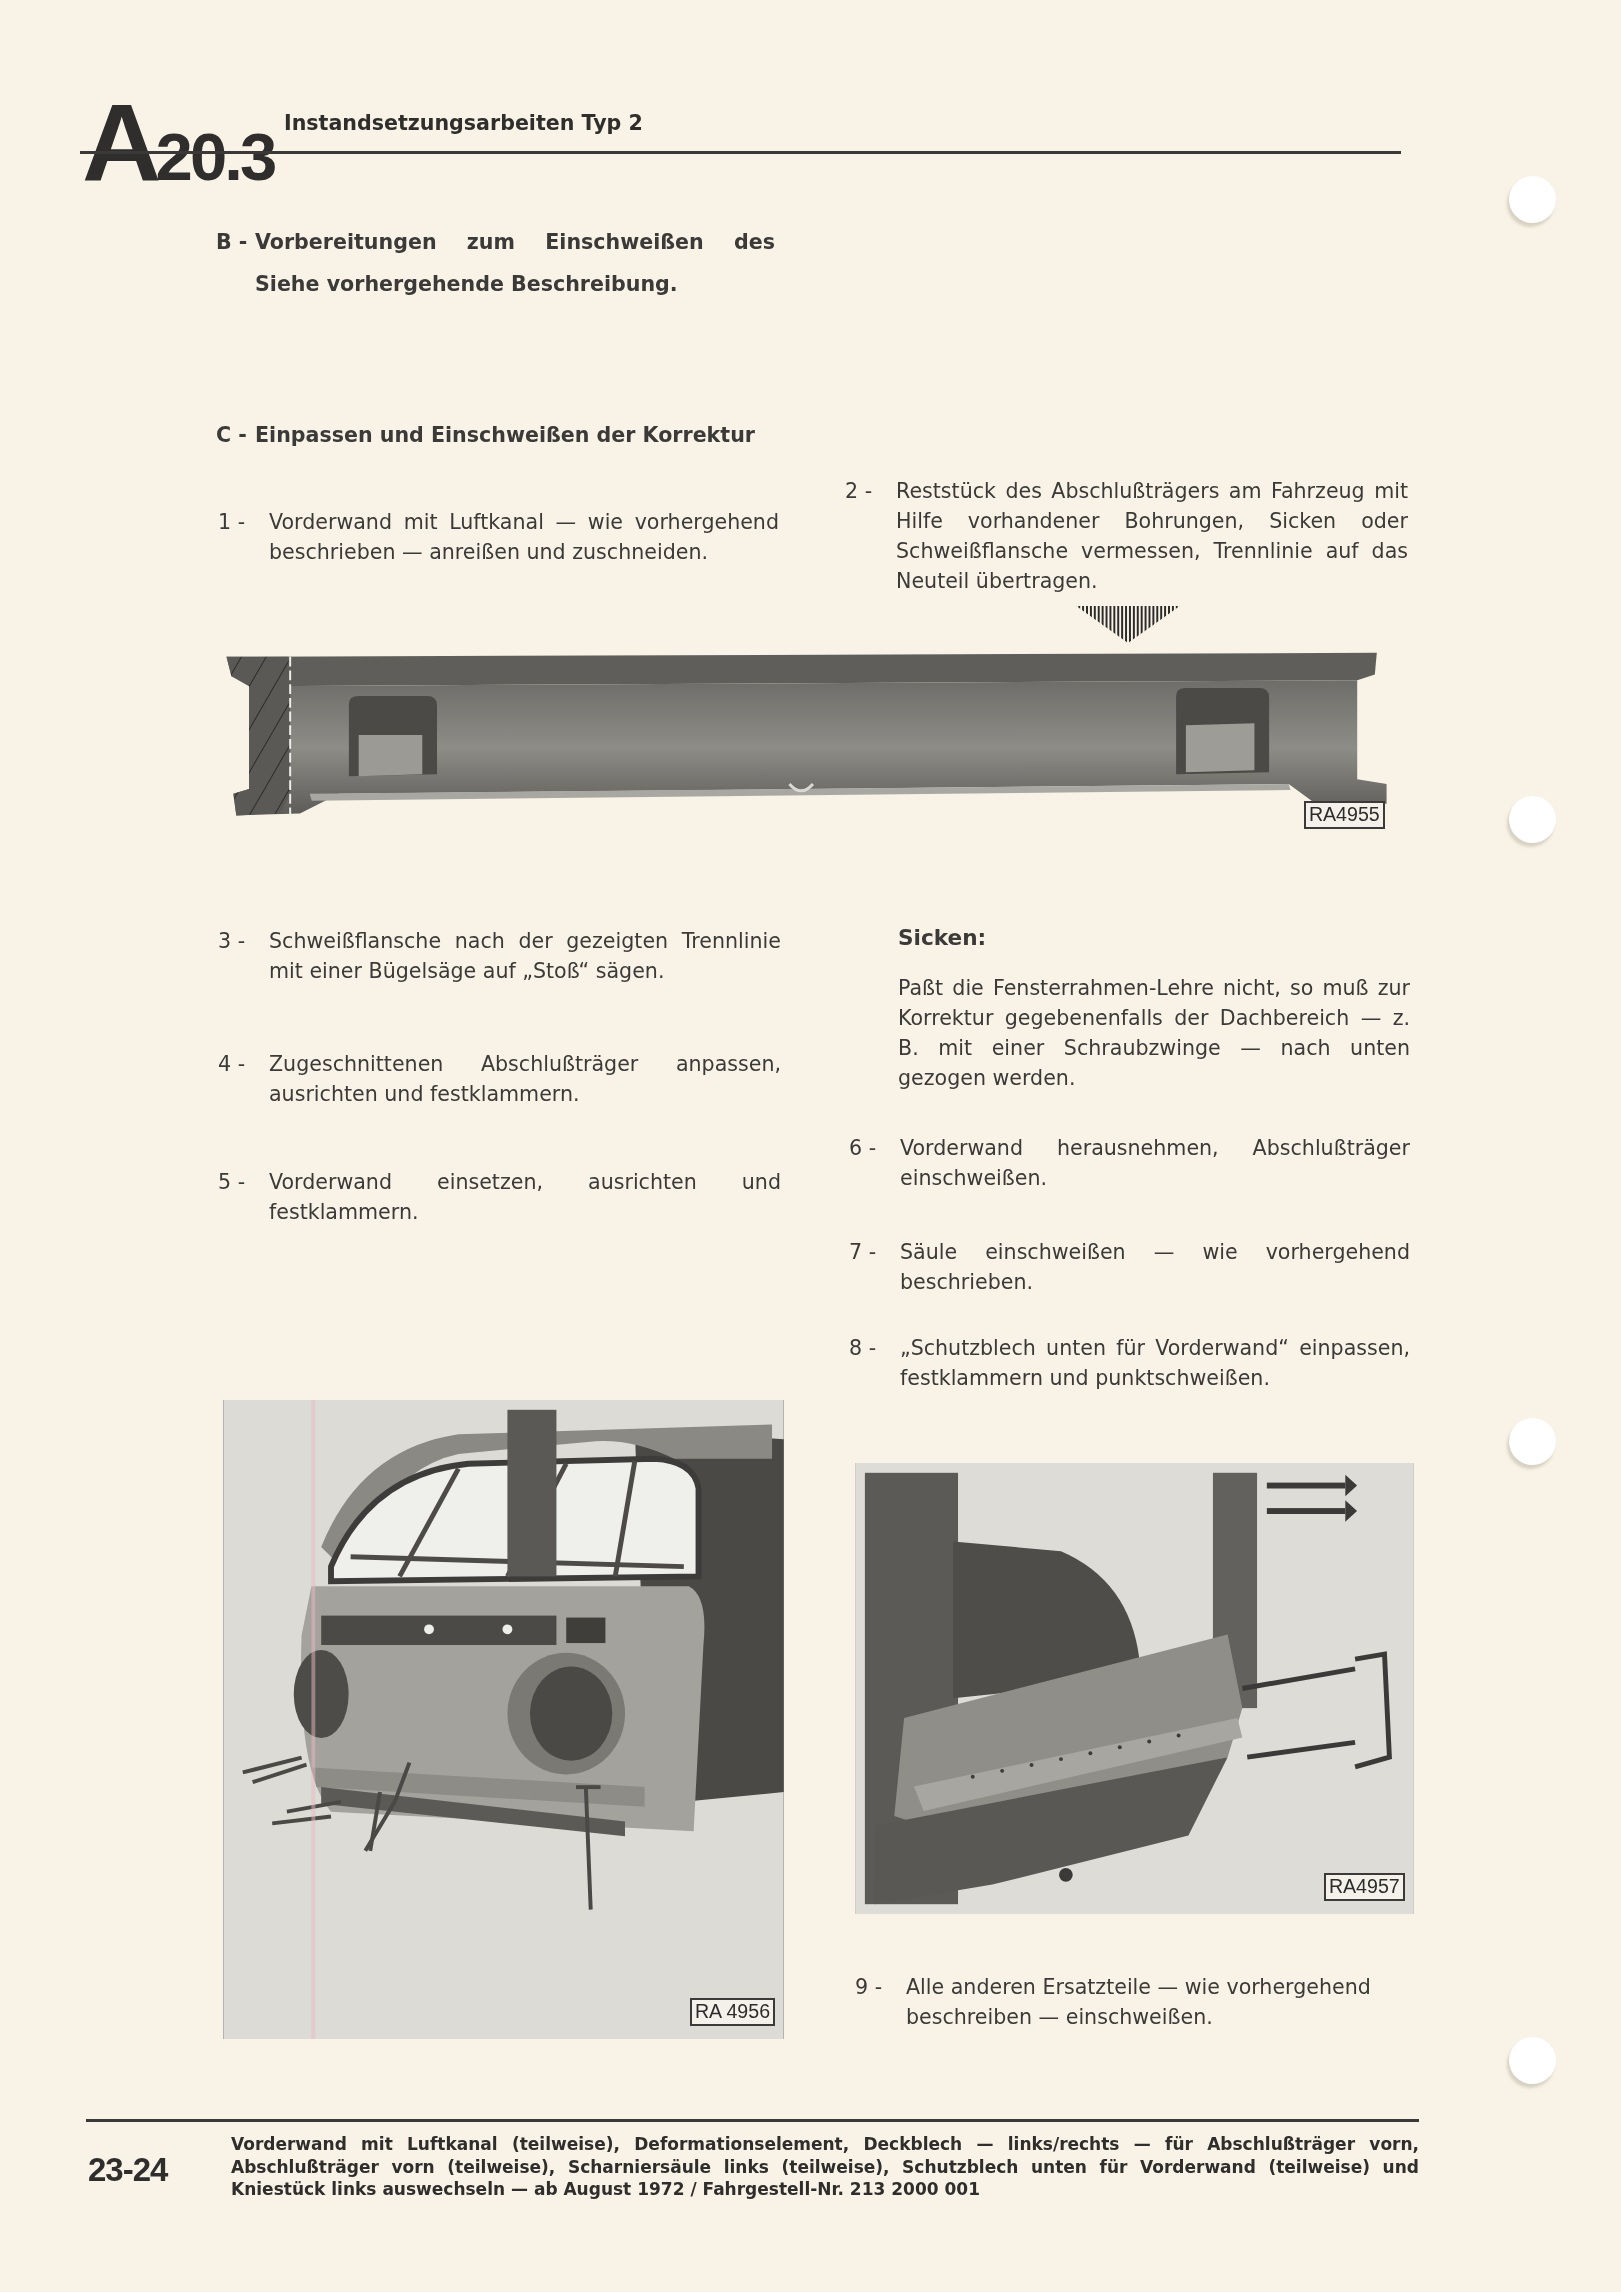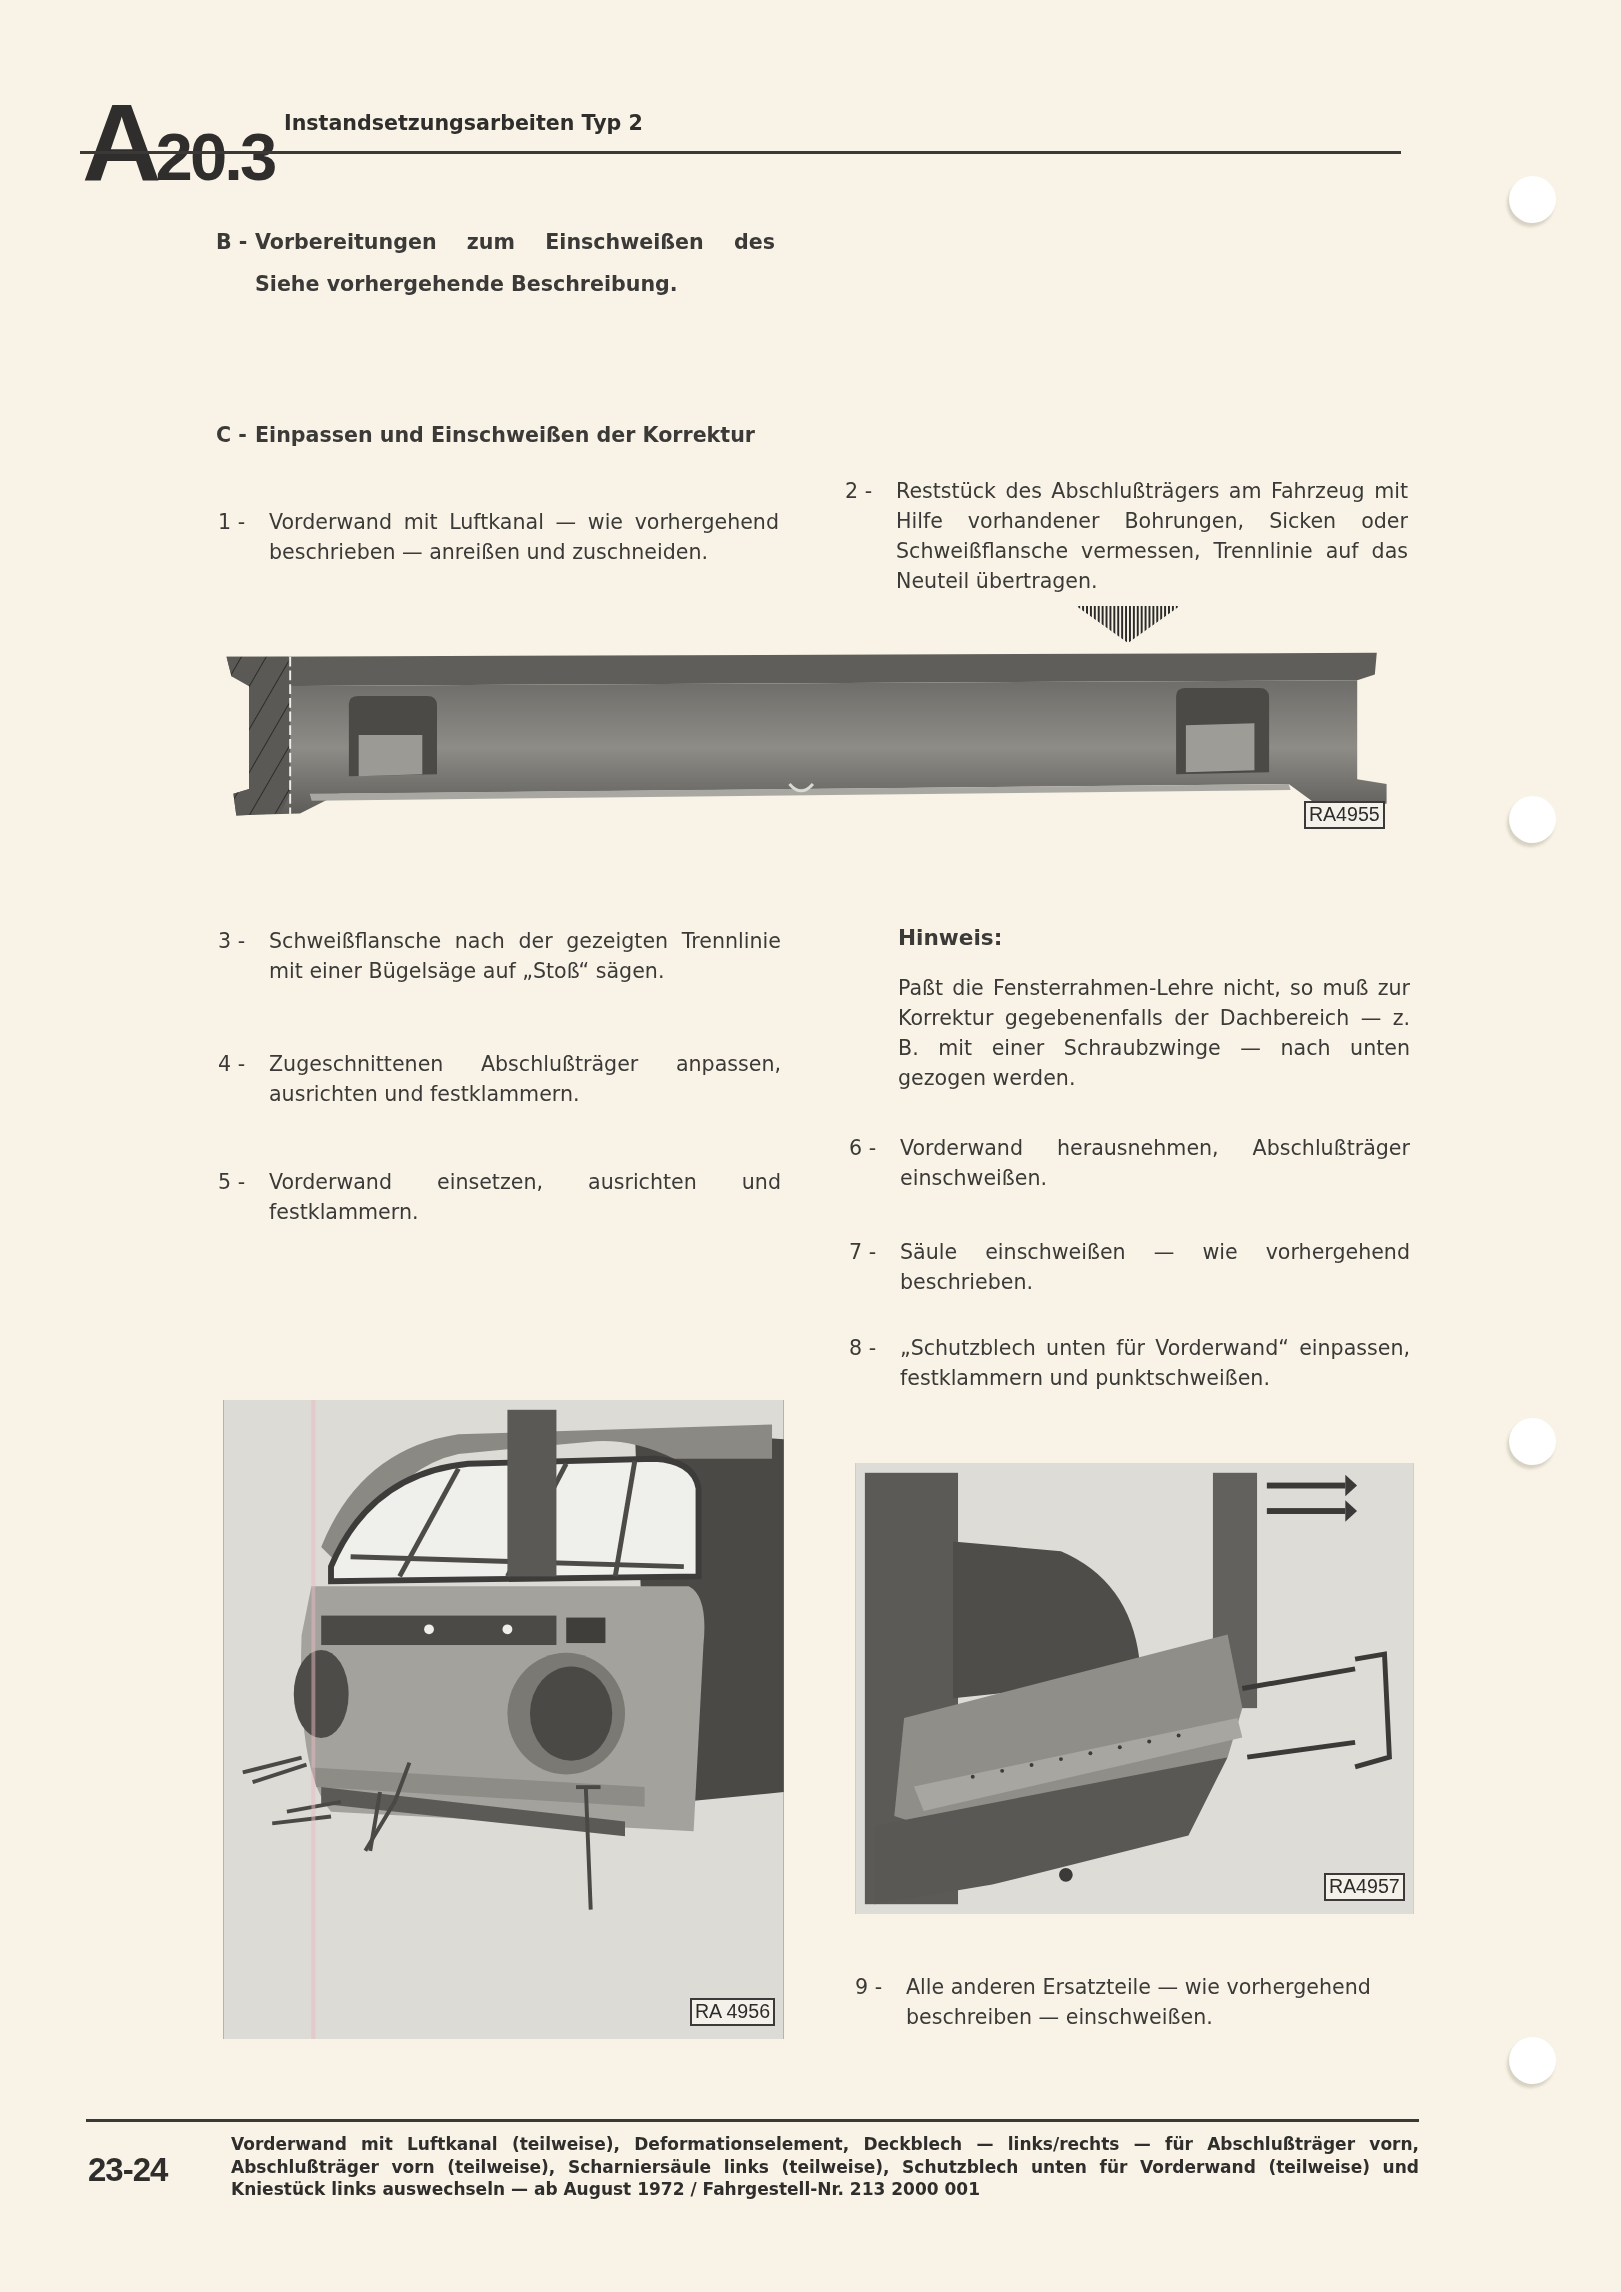--- a/index.html
+++ b/index.html
@@ -156,21 +156,21 @@
 </div>
 
 <div class="abs txt" style="left:218px; top:1167px; width:563px;">
   <div class="item">
     <span class="num">5 -</span>
     <span class="body">Vorderwand einsetzen, ausrichten und festklammern.</span>
   </div>
 </div>
 
 <div class="abs txt" style="left:898px; top:923px; width:512px;">
-  <div class="bold" style="font-size:21.6px;">Hinweis:</div>
+  <div class="bold" style="font-size:21.6px;">Sicken:</div>
   <div style="margin-top:19.6px; text-align:justify;">Paßt die Fensterrahmen-Lehre nicht, so muß zur Korrektur gegebenenfalls der Dachbereich — z. B. mit einer Schraubzwinge — nach unten gezogen werden.</div>
 </div>
 
 <div class="abs txt" style="left:849px; top:1133px; width:561px;">
   <div class="item">
     <span class="num">6 -</span>
     <span class="body">Vorderwand herausnehmen, Abschlußträger einschweißen.</span>
   </div>
 </div>
 

